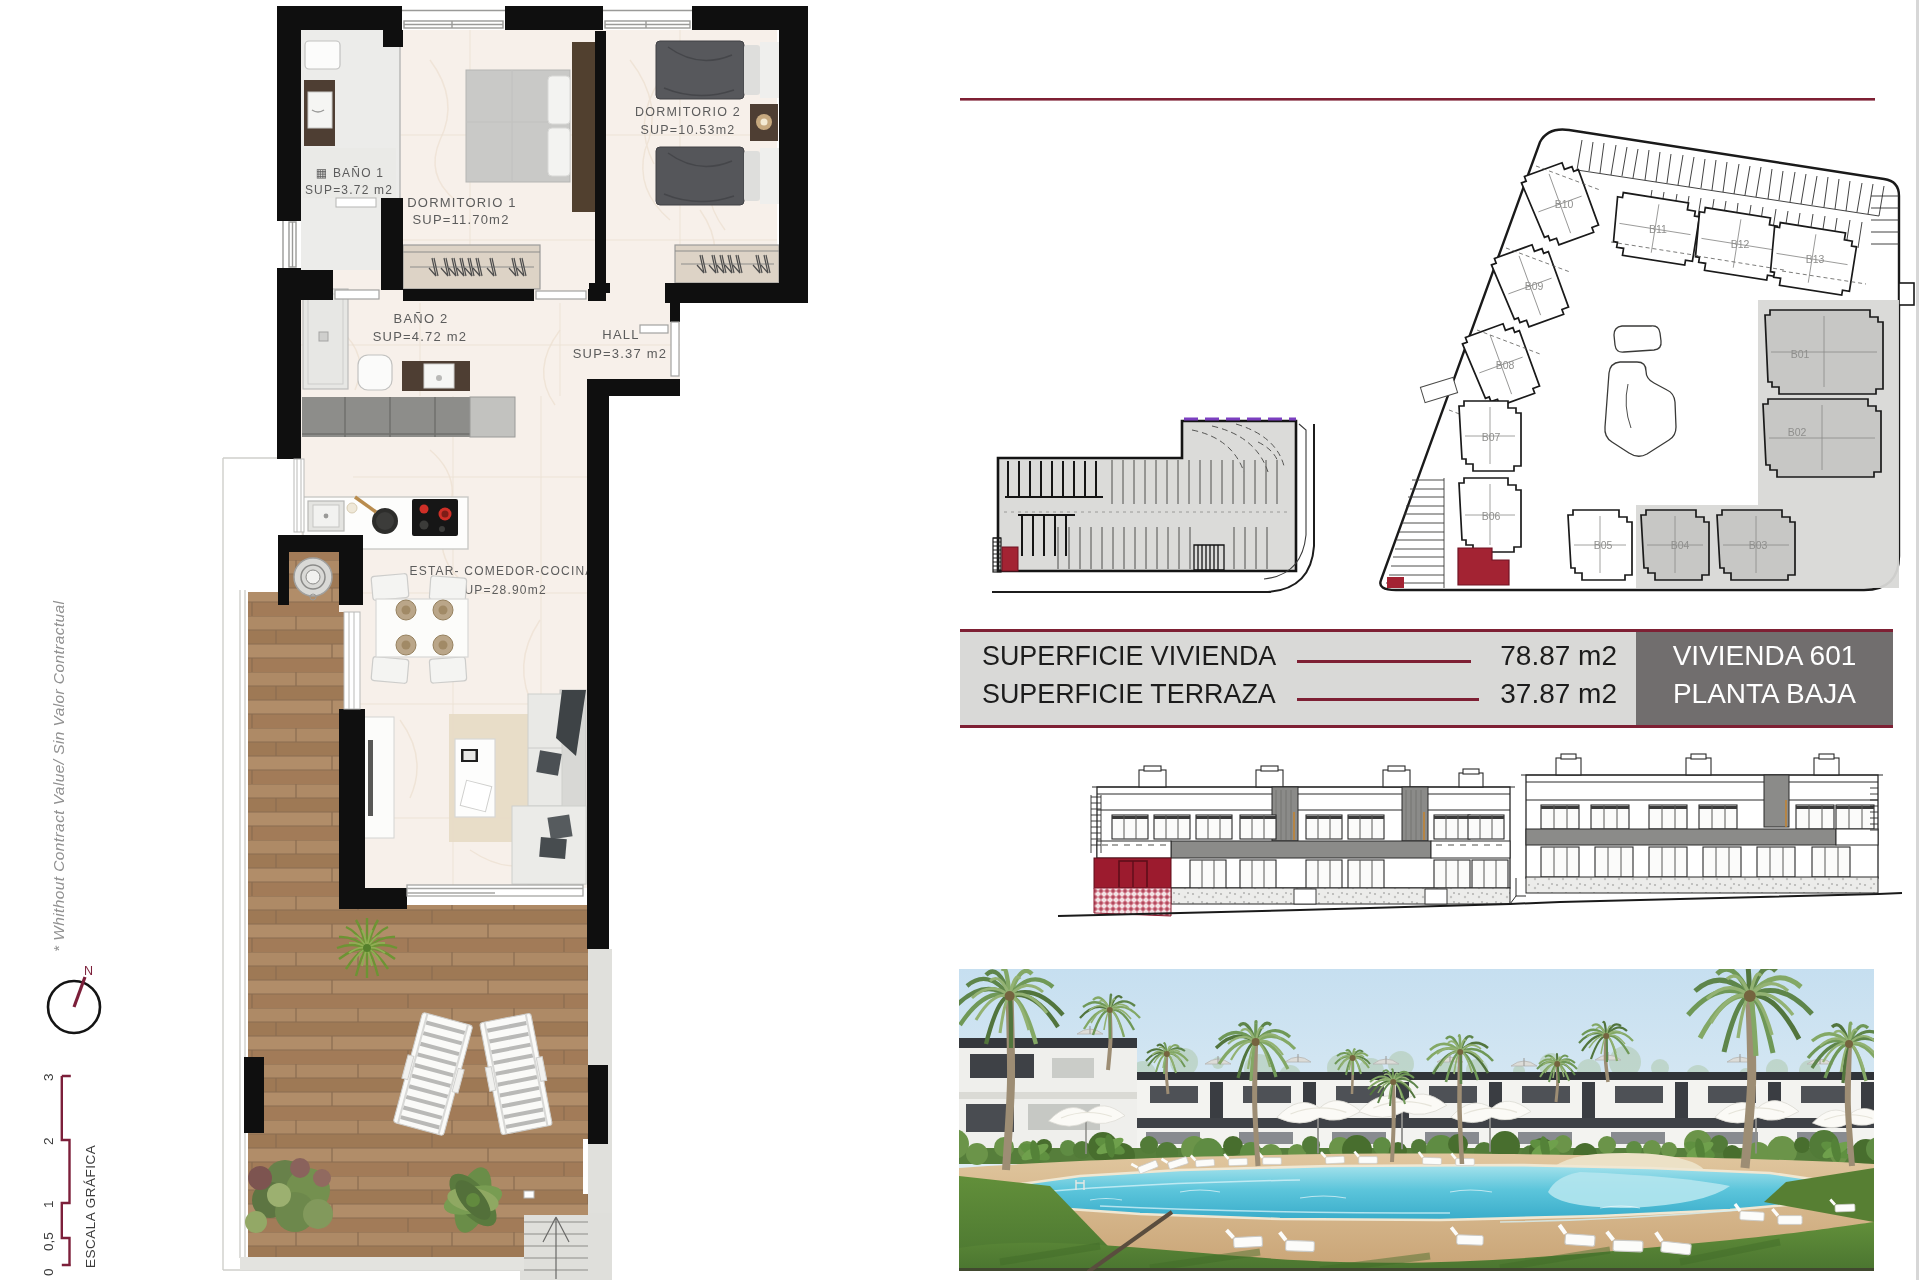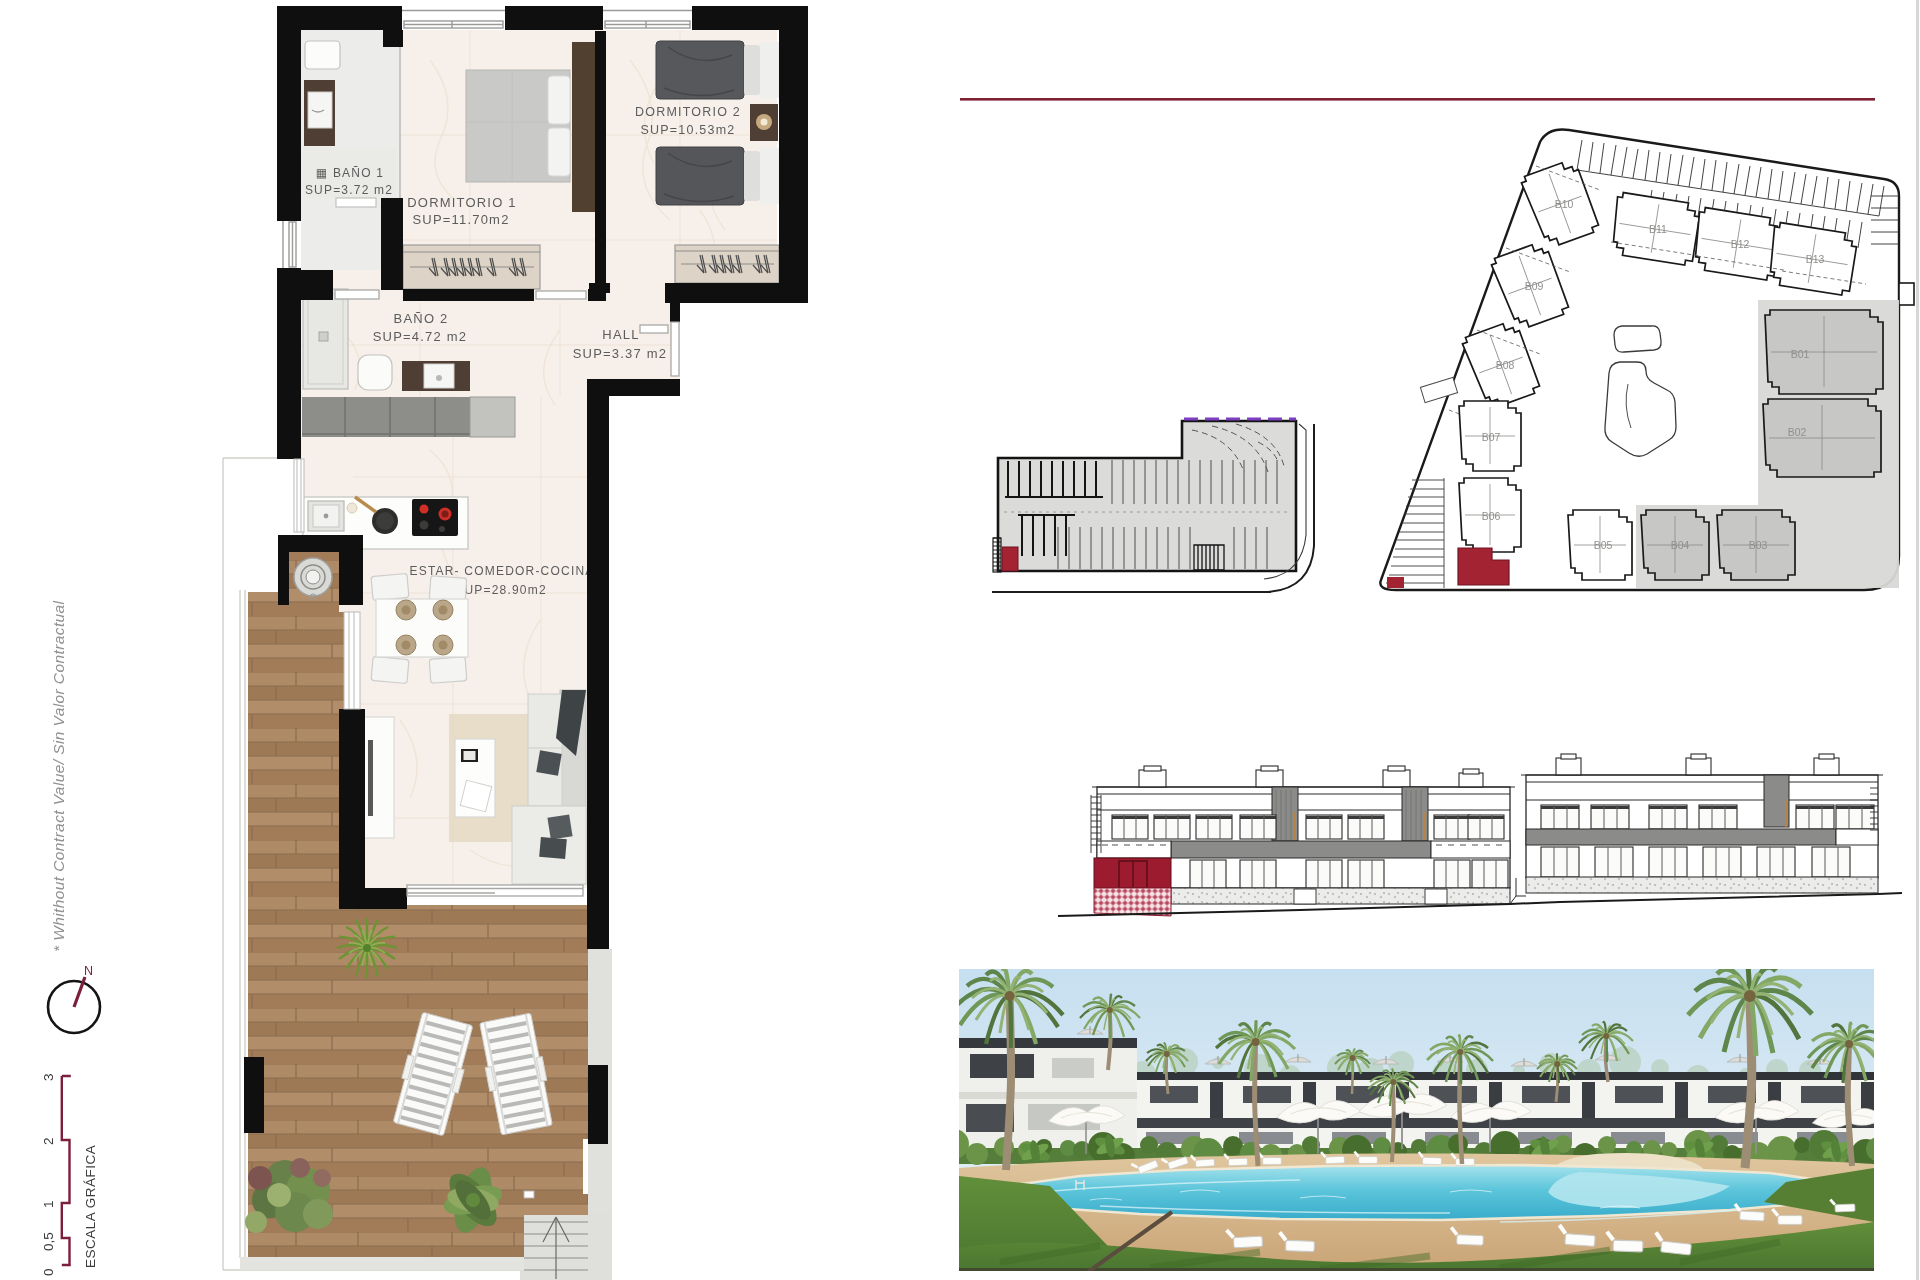--- a/index.html
+++ b/index.html
@@ -537,20 +537,46 @@
 <text x="1491" y="520" font-size="10.5" fill="#8f8f8d" text-anchor="middle" font-family="Liberation Sans, sans-serif">B06</text>
 <text x="1491" y="441" font-size="10.5" fill="#8f8f8d" text-anchor="middle" font-family="Liberation Sans, sans-serif">B07</text>
 <text x="1505" y="369" font-size="10.5" fill="#8f8f8d" text-anchor="middle" font-family="Liberation Sans, sans-serif">B08</text>
 <text x="1534" y="290" font-size="10.5" fill="#8f8f8d" text-anchor="middle" font-family="Liberation Sans, sans-serif">B09</text>
 <text x="1564" y="208" font-size="10.5" fill="#8f8f8d" text-anchor="middle" font-family="Liberation Sans, sans-serif">B10</text>
 <text x="1658" y="233" font-size="10.5" fill="#8f8f8d" text-anchor="middle" font-family="Liberation Sans, sans-serif">B11</text>
 <text x="1740" y="248" font-size="10.5" fill="#8f8f8d" text-anchor="middle" font-family="Liberation Sans, sans-serif">B12</text>
 <text x="1815" y="263" font-size="10.5" fill="#8f8f8d" text-anchor="middle" font-family="Liberation Sans, sans-serif">B13</text>
 </svg>
 
+<div style="position:absolute;left:960px;top:629px;width:933px;height:99px;">
+
+  <div style="position:absolute;left:0;top:0;width:933px;height:3px;background:#7e2034;"></div>
+
+  <div style="position:absolute;left:0;top:3px;width:676px;height:93px;background:#d9d9d7;"></div>
+
+  <div style="position:absolute;left:676px;top:3px;width:257px;height:93px;background:#716e6e;"></div>
+
+  <div style="position:absolute;left:0;top:96px;width:933px;height:3px;background:#7e2034;"></div>
+
+  <div style="position:absolute;left:22px;top:11px;font-size:28px;color:#1c1c1c;letter-spacing:0px;transform:scaleX(0.96);transform-origin:left;white-space:nowrap;">SUPERFICIE VIVIENDA</div>
+
+  <div style="position:absolute;left:22px;top:49px;font-size:28px;color:#1c1c1c;letter-spacing:0px;transform:scaleX(0.96);transform-origin:left;white-space:nowrap;">SUPERFICIE TERRAZA</div>
+
+  <div style="position:absolute;left:337px;top:31px;width:174px;height:3px;background:#7e2034;"></div>
+
+  <div style="position:absolute;left:337px;top:69px;width:182px;height:3px;background:#7e2034;"></div>
+
+  <div style="position:absolute;left:519px;top:11px;width:138px;font-size:28px;color:#1c1c1c;text-align:right;white-space:nowrap;">78.87 m2</div>
+
+  <div style="position:absolute;left:519px;top:49px;width:138px;font-size:28px;color:#1c1c1c;text-align:right;white-space:nowrap;">37.87 m2</div>
+
+  <div style="position:absolute;left:676px;top:11px;width:257px;font-size:28px;color:#ffffff;text-align:center;white-space:nowrap;">VIVIENDA 601</div>
+
+  <div style="position:absolute;left:676px;top:49px;width:257px;font-size:28px;color:#ffffff;text-align:center;white-space:nowrap;">PLANTA BAJA</div>
+</div>
 <svg style="left:1040px;top:740px;" width="880" height="220" viewBox="1040 740 880 220">
 
 <rect x="1097" y="787" width="413" height="101" fill="#ffffff" stroke="#2a2a2a" stroke-width="1.3"></rect>
 
 <g fill="#ffffff" stroke="#2a2a2a" stroke-width="1.1">
         <rect x="1139" y="770" width="27" height="17"></rect>
         <rect x="1144" y="766" width="17" height="5"></rect>
         <rect x="1256" y="770" width="27" height="17"></rect>
         <rect x="1261" y="766" width="17" height="5"></rect>
         <rect x="1383" y="770" width="27" height="17"></rect>

